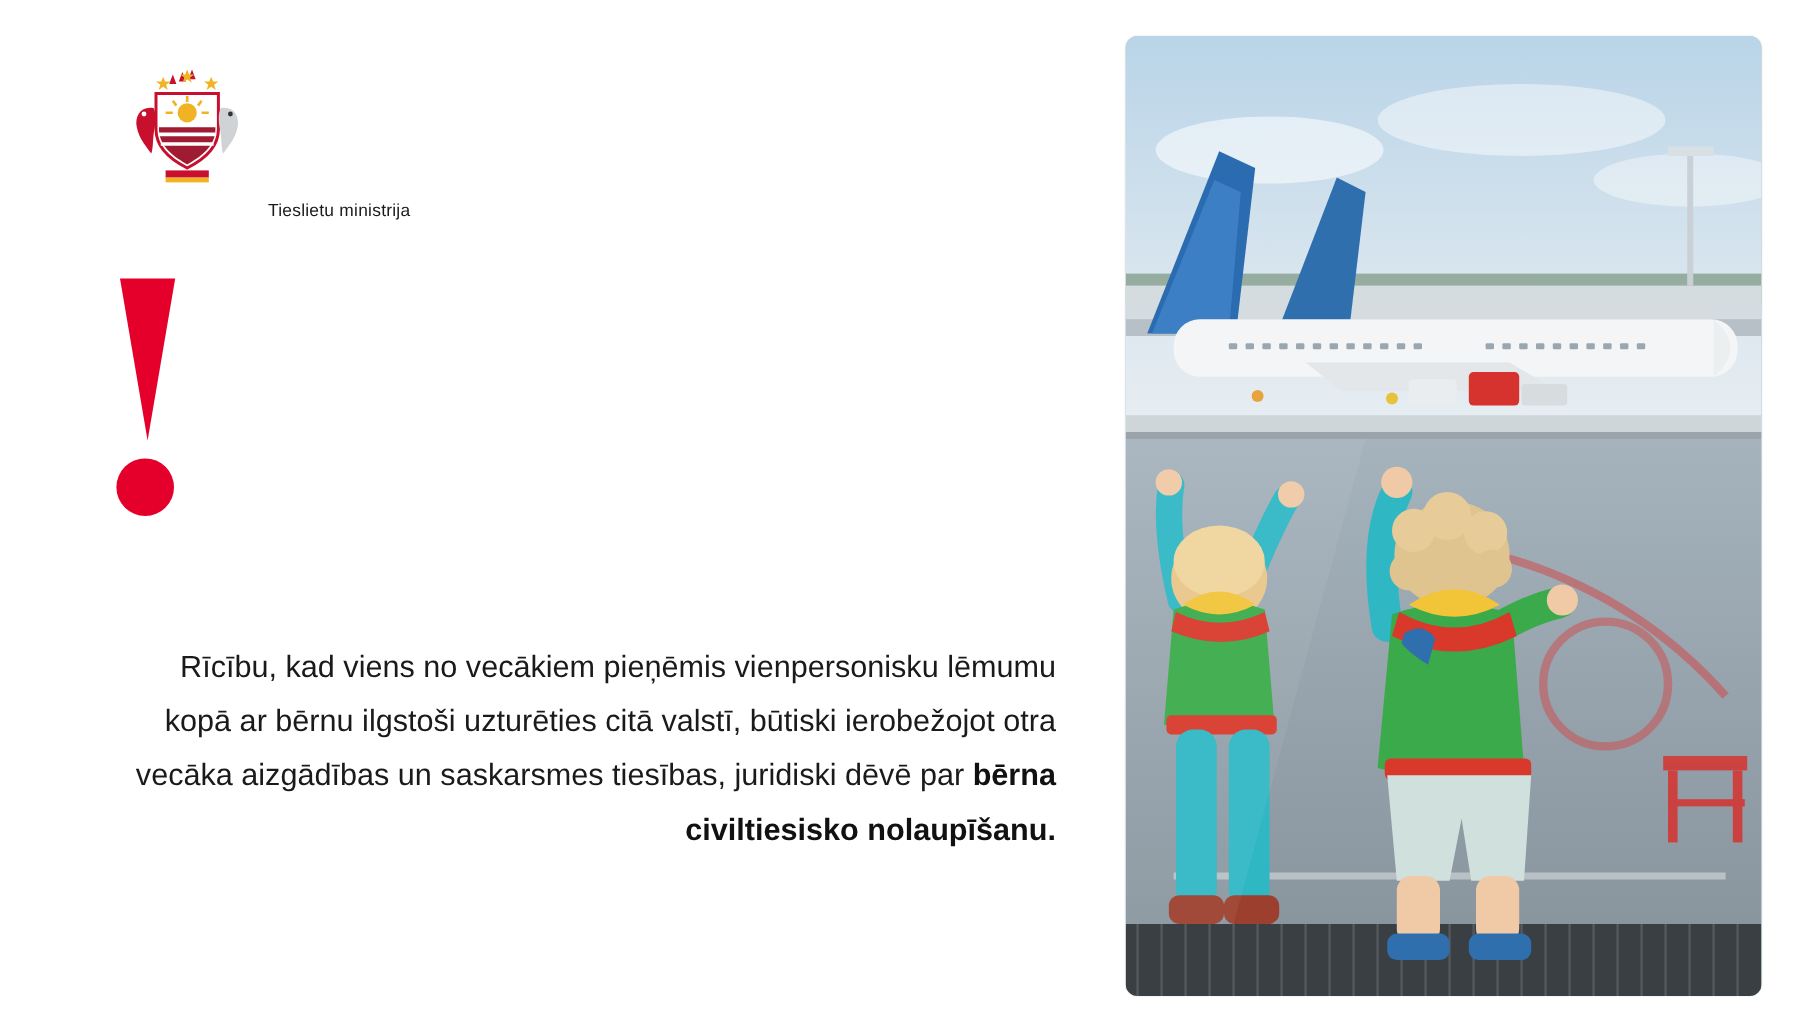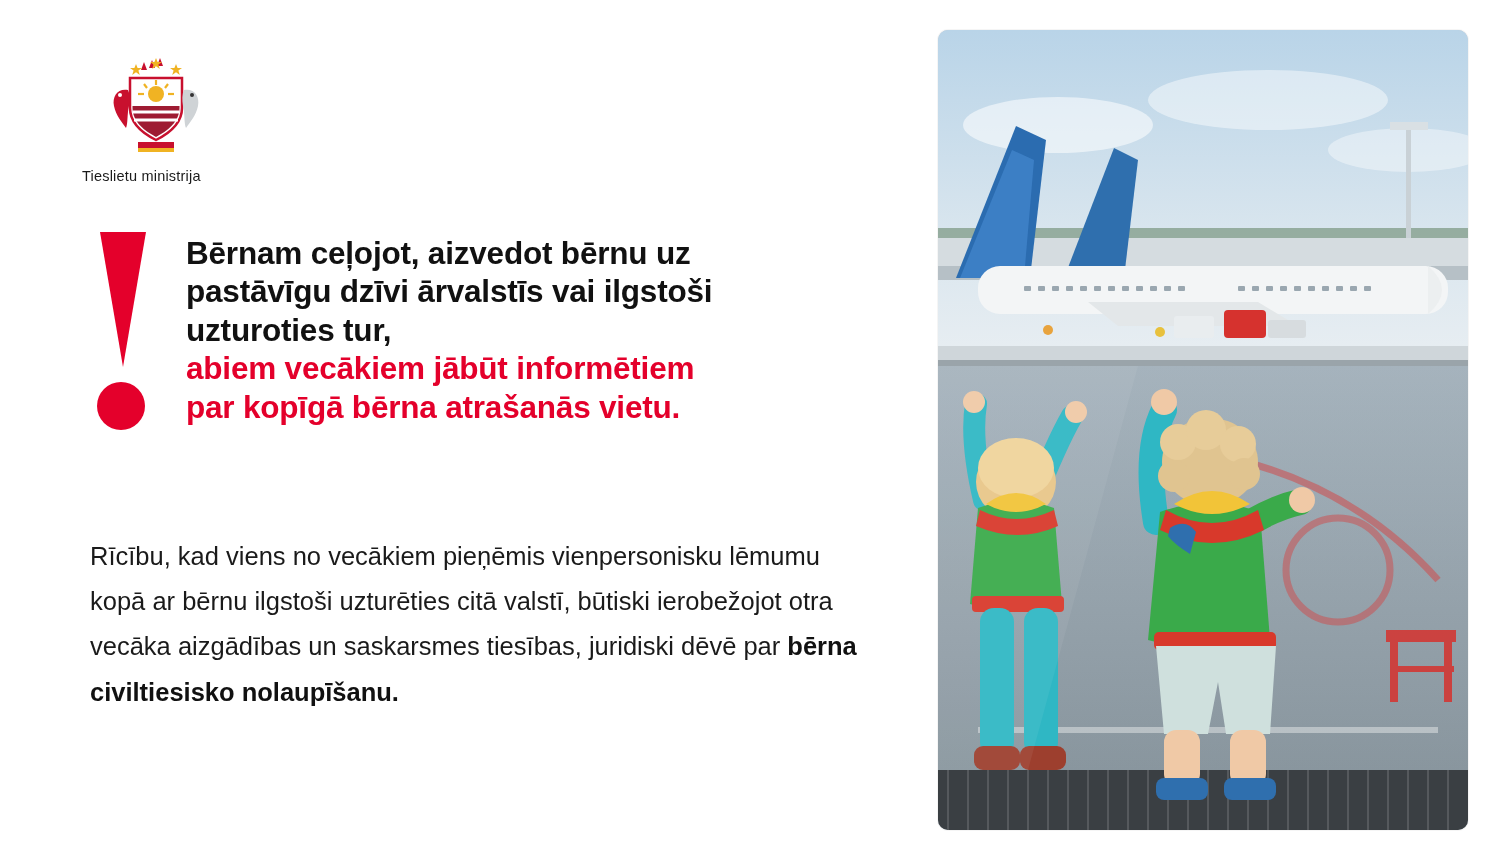--- a/index.html
+++ b/index.html
@@ -24,20 +24,21 @@
     background: #ffffff;
   }
 
   
   .left-col {
     position: absolute;
     left: 0;
     top: 0;
     width: 930px;
     height: 860px;
+    text-align: right;
   }
 
   
   .logo-block {
     position: absolute;
     left: 82px;
     top: 50px;
     width: 260px;
   }
   .coat-of-arms {
@@ -175,27 +176,20 @@
         <rect x="52" y="98" width="36" height="4" fill="#f0b323"></rect>
       </svg>
       <div class="logo-caption">Tieslietu ministrija</div>
     </div>
 
     <div class="excl-wrap">
       <div class="excl-bar"></div>
       <div class="excl-dot"></div>
     </div>
 
-    <div class="headline">
-      <span class="black">Bērnam ceļojot, aizvedot bērnu uz</span>
-      <span class="black">pastāvīgu dzīvi ārvalstīs vai ilgstoši</span>
-      <span class="black">uzturoties tur,</span>
-      <span class="red">abiem vecākiem jābūt informētiem</span>
-      <span class="red">par kopīgā bērna atrašanās vietu.</span>
-    </div>
 
     <p class="body-text">
       <span>Rīcību, kad viens no vecākiem pieņēmis vienpersonisku lēmumu kopā ar bērnu ilgstoši uzturēties citā valstī, būtiski ierobežojot otra vecāka aizgādības un saskarsmes tiesības, juridiski dēvē par </span><b>bērna civiltiesisko nolaupīšanu.</b>
     </p>
 
   </div>
 
   <div class="photo">
     <svg viewBox="0 0 530 800" preserveAspectRatio="xMidYMid slice">
       <defs>

